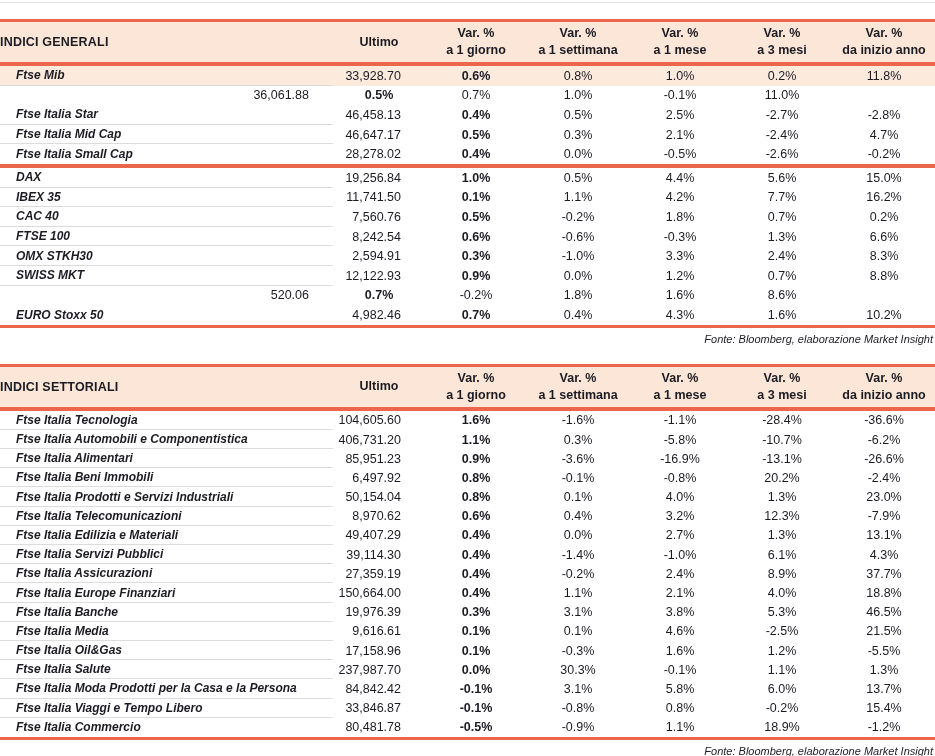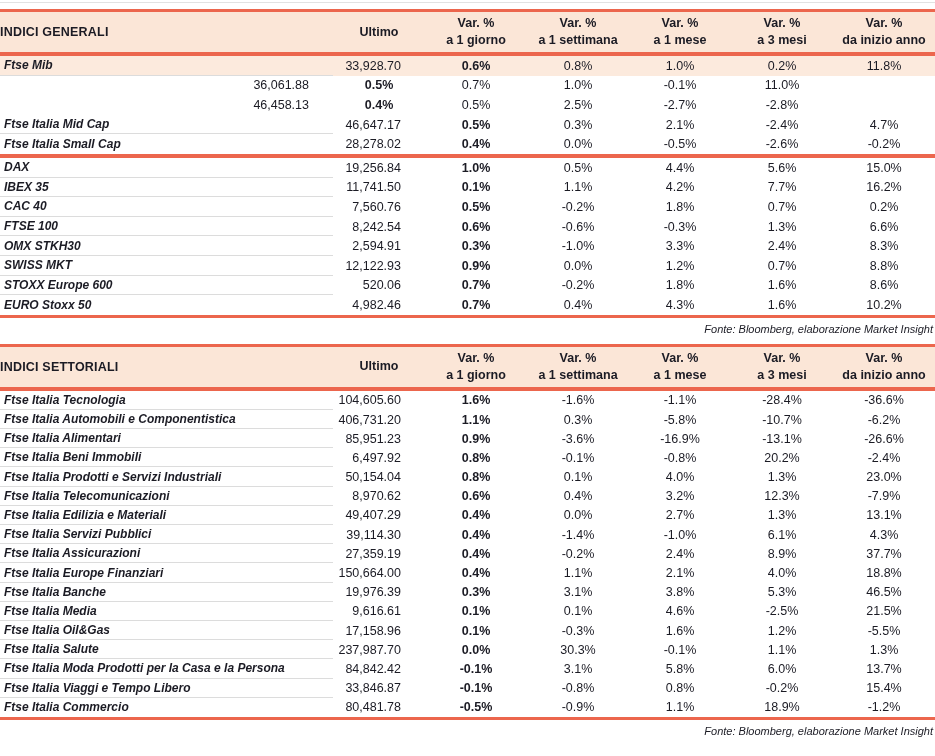--- a/index.html
+++ b/index.html
@@ -13,21 +13,21 @@
   html,body{background:#ffffff;}
   body{
     width:935px;height:756px;overflow:hidden;
     font-family:"Liberation Sans", sans-serif;
     color:var(--txt);
     font-size:12.5px;
   }
   .page{position:relative;width:935px;height:756px;background:#fff;}
   .top-rule{height:0;border-top:1px solid #e2e2e2;margin-top:2px;}
 
-  .mtable{margin-top:6px;width:935px;}
+  .mtable{margin-top:16px;width:935px;}
   .mtable.second{border-radius:7px;}
   .tline{height:3px;background:var(--red);}
   .dsep{height:2px;background:#ffffff;border-top:2px solid var(--red);border-bottom:2px solid var(--red);}
 
   .grid-row{
     display:grid;
     grid-template-columns:333px 92px 102px 102px 102px 102px 102px;
   }
   .thead{
     background:var(--hdr-bg);
@@ -50,21 +50,21 @@
   .row{
     height:var(--rowh);
     align-items:stretch;
     background:#ffffff;
   }
   .row.hl{background:var(--hl-bg);}
   .cell{display:flex;align-items:center;}
   .cell.name{
     font-weight:bold;font-style:italic;
     font-size:12px;
-    padding-left:4px;
+    padding-left:16px;
     border-bottom:1px solid var(--divider);
     white-space:nowrap;
   }
   .row.gl .cell.name{border-bottom:none;}
   .cell.ultimo{justify-content:flex-end;padding-right:24px;}
   .cell.pct{justify-content:center;}
   .cell.pct.b{font-weight:bold;}
 
   .fonte{
     margin-top:2px;
@@ -118,20 +118,21 @@
         </div>
         <div class="grid-row row">
           <div class="cell ultimo">36,061.88</div>
           <div class="cell pct b">0.5%</div>
           <div class="cell pct">0.7%</div>
           <div class="cell pct">1.0%</div>
           <div class="cell pct">-0.1%</div>
           <div class="cell pct">11.0%</div>
         </div>
         <div class="grid-row row">
+          <div class="cell name">Ftse Italia Star</div>
           <div class="cell ultimo">46,458.13</div>
           <div class="cell pct b">0.4%</div>
           <div class="cell pct">0.5%</div>
           <div class="cell pct">2.5%</div>
           <div class="cell pct">-2.7%</div>
           <div class="cell pct">-2.8%</div>
         </div>
         <div class="grid-row row">
           <div class="cell name">Ftse Italia Mid Cap</div>
           <div class="cell ultimo">46,647.17</div>
@@ -199,21 +200,20 @@
         <div class="grid-row row">
           <div class="cell name">SWISS MKT</div>
           <div class="cell ultimo">12,122.93</div>
           <div class="cell pct b">0.9%</div>
           <div class="cell pct">0.0%</div>
           <div class="cell pct">1.2%</div>
           <div class="cell pct">0.7%</div>
           <div class="cell pct">8.8%</div>
         </div>
         <div class="grid-row row">
-          <div class="cell name">STOXX Europe 600</div>
           <div class="cell ultimo">520.06</div>
           <div class="cell pct b">0.7%</div>
           <div class="cell pct">-0.2%</div>
           <div class="cell pct">1.8%</div>
           <div class="cell pct">1.6%</div>
           <div class="cell pct">8.6%</div>
         </div>
         <div class="grid-row row gl">
           <div class="cell name">EURO Stoxx 50</div>
           <div class="cell ultimo">4,982.46</div>

